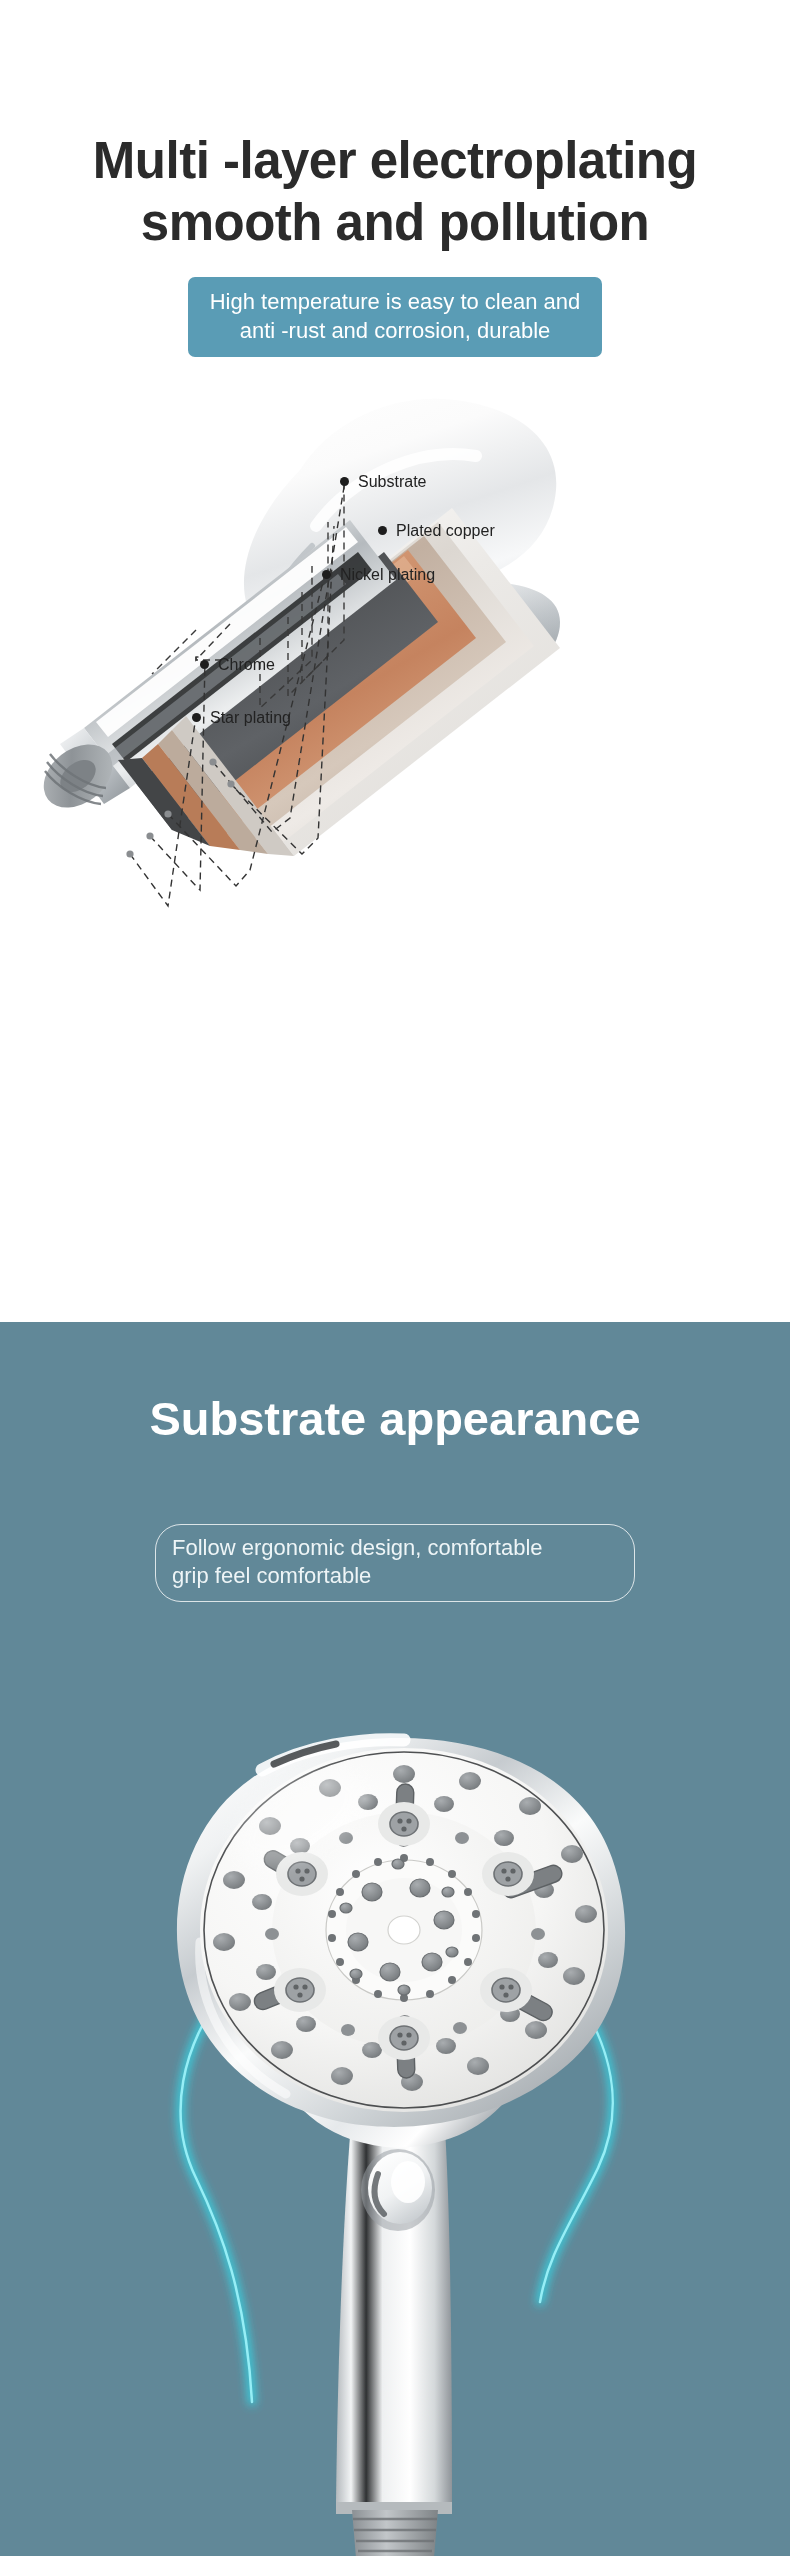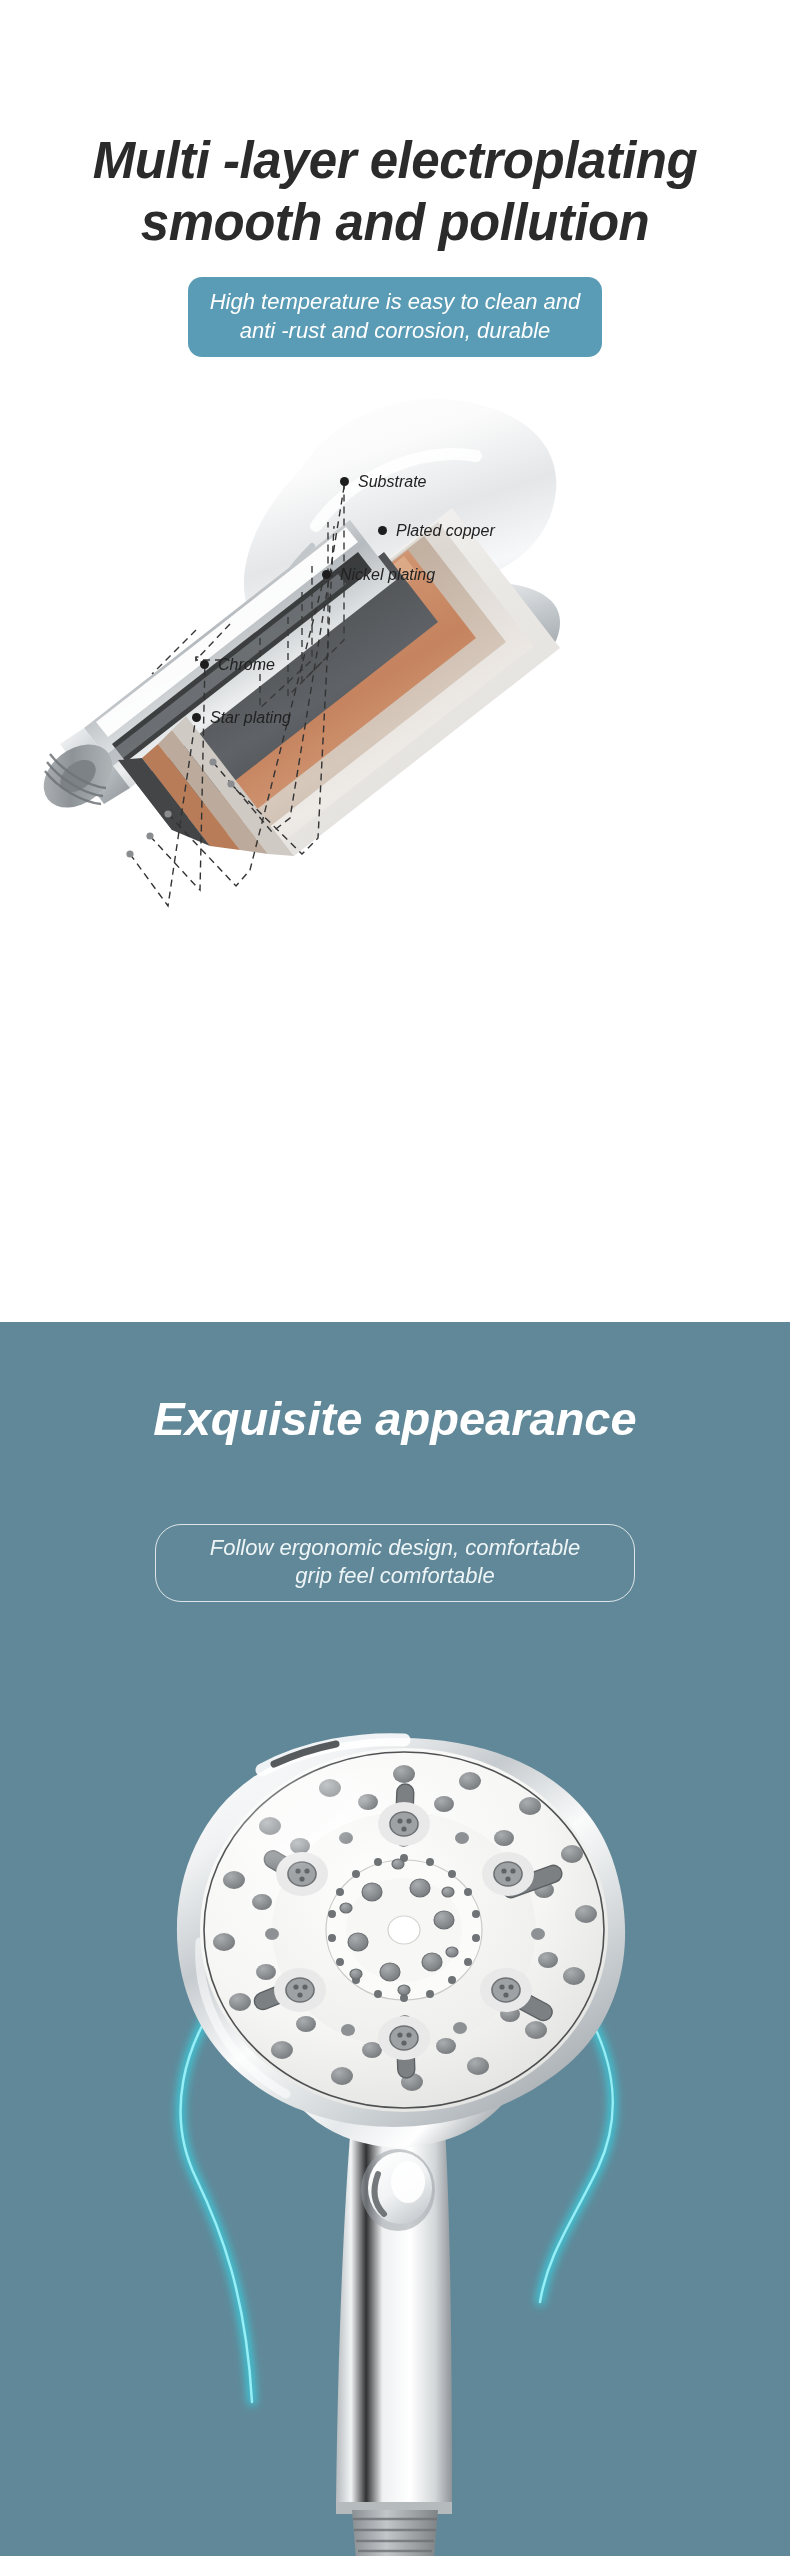--- a/index.html
+++ b/index.html
@@ -3,38 +3,38 @@
 <meta charset="utf-8">
 <title>Shower Head Product Detail</title>
 <style>
   * { margin:0; padding:0; box-sizing:border-box; }
   html,body { background:#ffffff; }
   body {
     width:790px; height:2556px;
     font-family:"Liberation Sans", sans-serif;
     overflow:hidden; position:relative;
   }
-  .page { width:790px; height:2228px; position:relative;font-style:italic; }
+  .page { width:790px; height:2228px; position:relative; }
 
   
   .sec1 {
     position:absolute; left:0; top:0; width:790px; height:1322px;
     background:#ffffff; overflow:hidden;
   }
   .s1-title {
     position:absolute; left:0; top:130px; width:790px;
     text-align:center; color:#2b2b2b;
     font-size:51px; font-weight:bold; line-height:62px;
     letter-spacing:-0.5px;
   }
   .s1-title .ln { display:block; }
   .badge-solid {
     position:absolute; left:188px; top:277px;
     width:414px; padding:10px 14px 12px;
-    background:#5a9cb5; border-radius:14px;
+    background:#5a9cb5; border-radius:7px;
     color:#ffffff; text-align:center;
     font-size:22px; line-height:29px;
   }
   .badge-solid .ln { display:block; }
 
   
   .art1 { position:absolute; left:0; top:330px; width:790px; height:800px; }
 
   
   .lbl {
@@ -57,21 +57,21 @@
     position:absolute; left:0; top:68px; width:790px;
     text-align:center; color:#ffffff;
     font-size:47px; font-weight:bold; line-height:57px;
   }
   .s2-title .ln { display:block; }
   .badge-outline {
     position:absolute; left:155px; top:202px;
     width:480px; padding:9px 16px 11px;
     border:1.6px solid rgba(255,255,255,.78);
     border-radius:26px;
-    color:#eef5f7; text-align:center;
+    color:#eef5f7; 
     font-size:22px; line-height:28px;
   }
   .badge-outline .ln { display:block; }
 
   .art2 { position:absolute; left:0; top:320px; width:790px; height:914px; }
 </style>
 </head>
 <body>
 
 <div class="page">
@@ -265,21 +265,21 @@
       <span class="dot"></span><span class="tx">Chrome</span>
     </div>
     <div class="lbl" style="left:192px; top:706px;">
       <span class="dot"></span><span class="tx">Star plating</span>
     </div>
   </div>
 
   <div class="sec2">
 
     <div class="s2-title">
-      <span class="ln">Exquisite appearance</span>
+      <span class="ln">Substrate appearance</span>
     </div>
 
     <div class="badge-outline">
       <span class="ln">Follow ergonomic design, comfortable</span>
       <span class="ln">grip feel comfortable</span>
     </div>
 
     <svg class="art2" viewBox="0 0 790 914">
       <defs>
         <linearGradient id="headRim" x1="0.1" y1="0" x2="0.9" y2="1">

